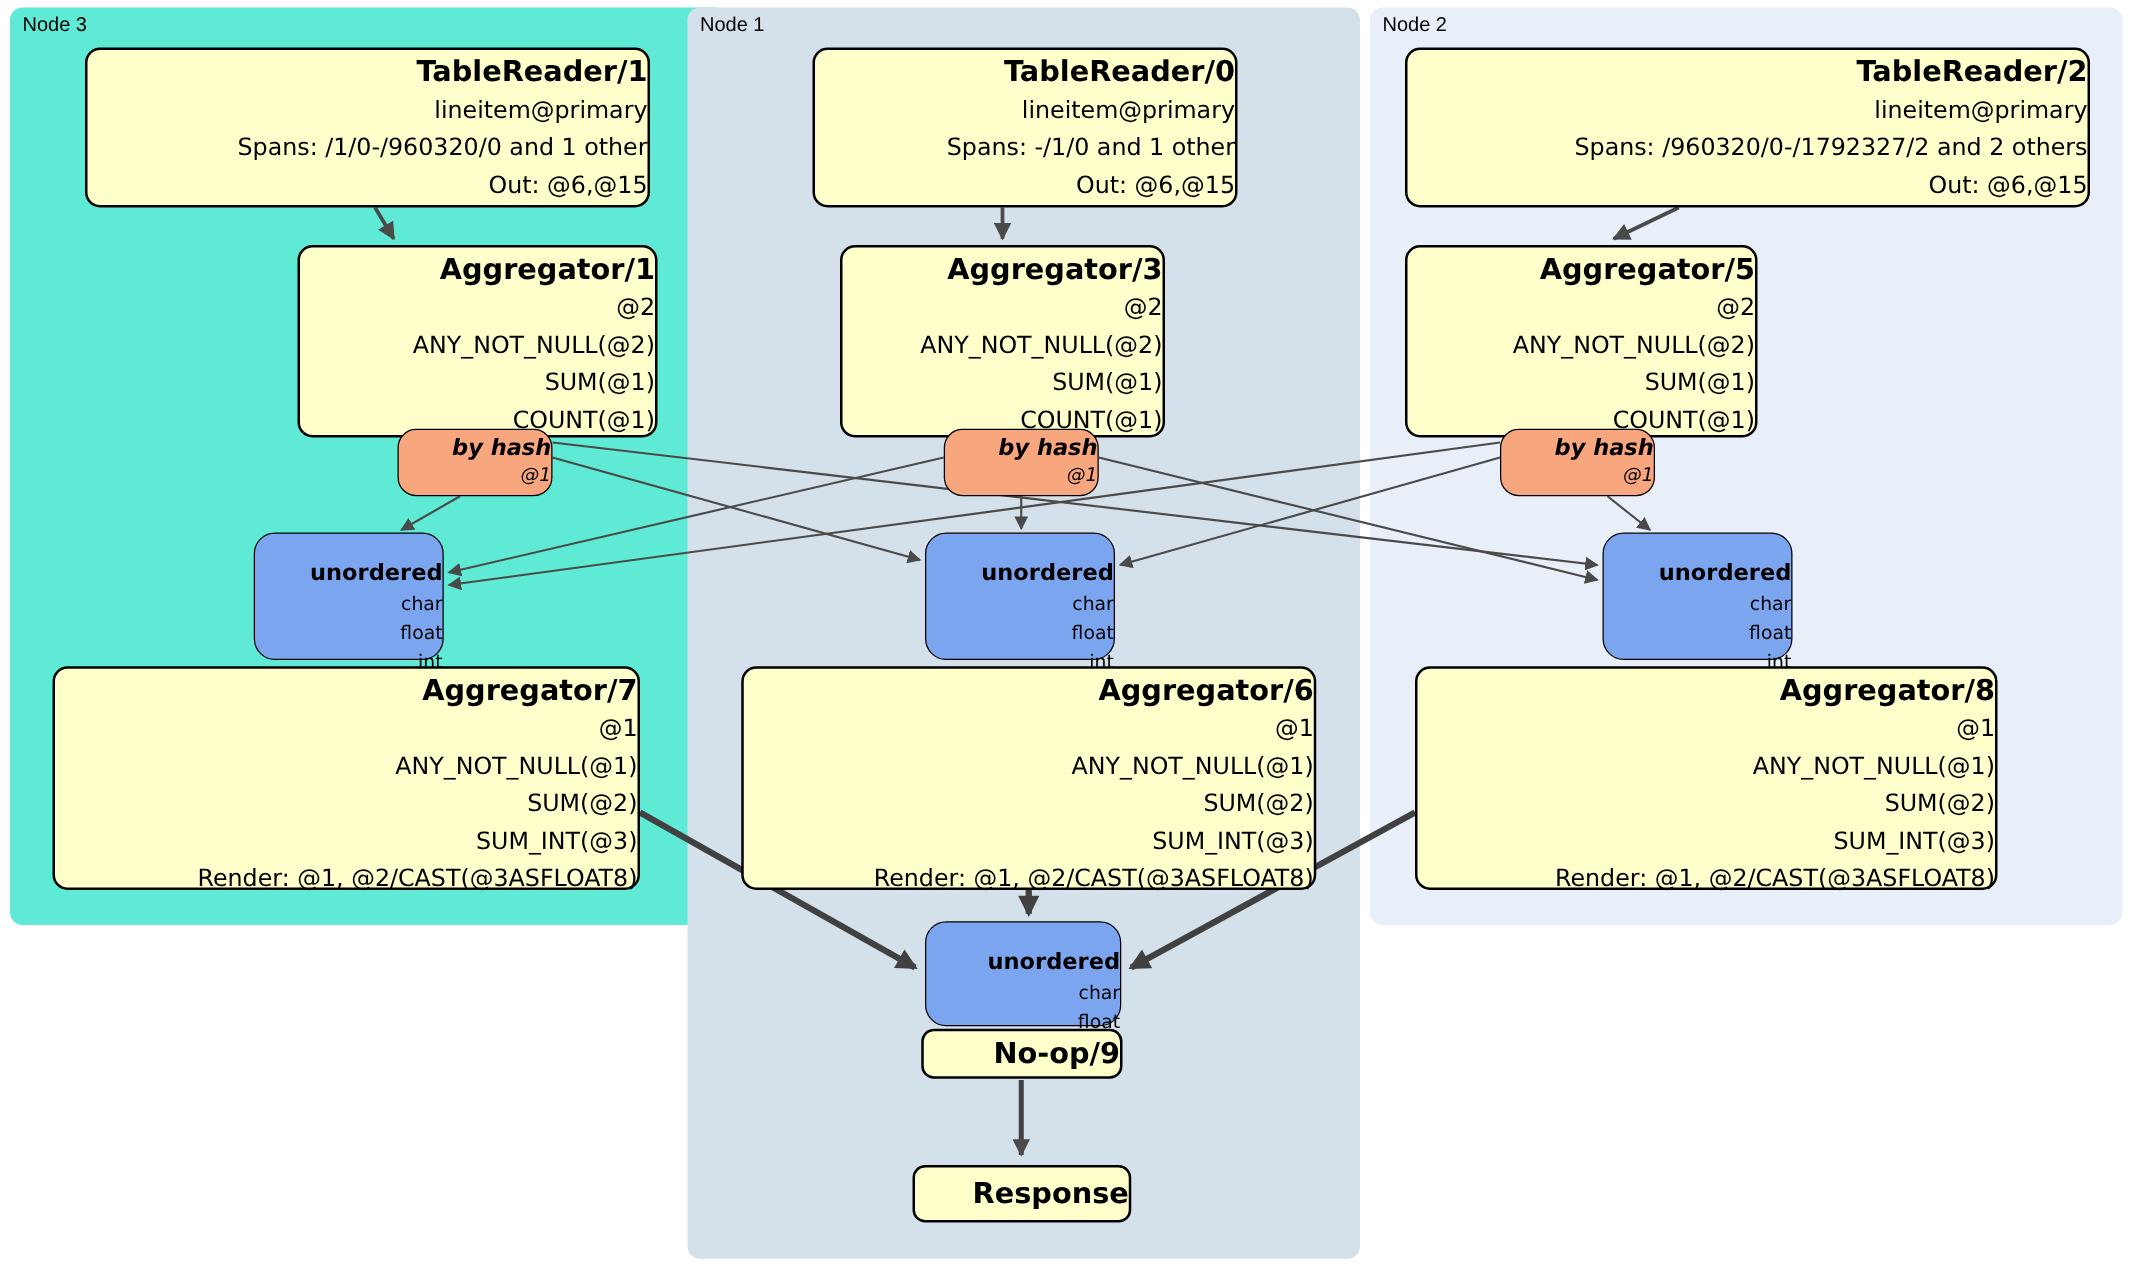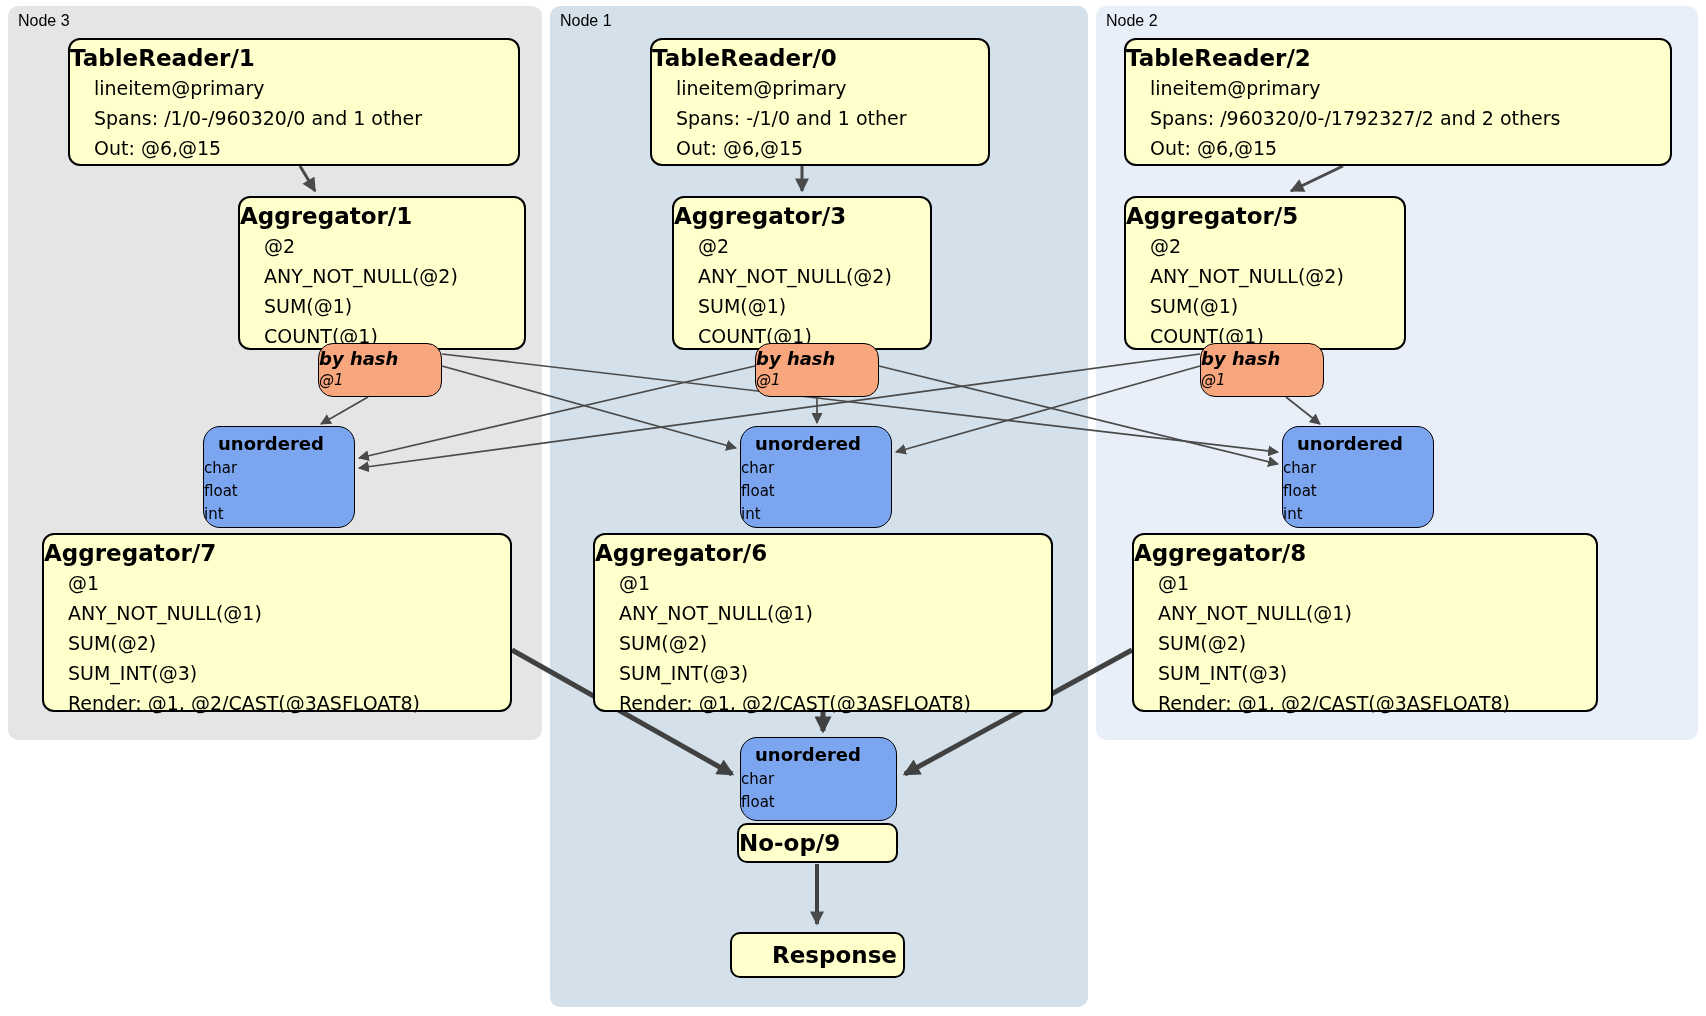--- a/index.html
+++ b/index.html
@@ -14,33 +14,33 @@
     position:absolute;
     border-radius:10px;
   }
   .region-label{
     position:absolute;
     top:6px;left:10px;
     font-family:"Liberation Sans",sans-serif;
     font-size:16px;
     color:#000;
   }
-  #region-node3{left:8px;top:6px;width:534px;height:734px;background:#e5e5e5;}
+  #region-node3{left:8px;top:6px;width:534px;height:734px;background:#5eead4;padding-left:39px;}
   #region-node1{left:550px;top:6px;width:538px;height:1001px;background:#D4E1EA;}
   #region-node2{left:1096px;top:6px;width:602px;height:734px;background:#E9EFF8;}
 
   svg.edges{
     position:absolute;left:0;top:0;
     z-index:1;
   }
 
   .plan-box,.router-box,.sync-box{
     position:absolute;
     box-sizing:border-box;
-    text-align:left;
+    text-align:right;
     background:#FFFFCB;
     border:2px solid #000;
     border-radius:12px;
     z-index:2;
   }
   .plan-box .title{
     font-size:23px;
     font-weight:700;
     line-height:30px;
     padding-top:3px;
@@ -75,21 +75,21 @@
   .sync-box{
     background:#7BA6EF;
     border:1.6px solid #000;
     border-radius:17px;
     z-index:3;
   }
   .sync-box .title{
     font-size:18px;
     font-weight:700;
     line-height:27px;
-    padding-top:3px;
+    padding-top:18px;
     margin-left:14px;
   }
   .sync-box .line{
     font-size:15px;
     line-height:23px;
   }
 </style>
 </head>
 <body>
 

